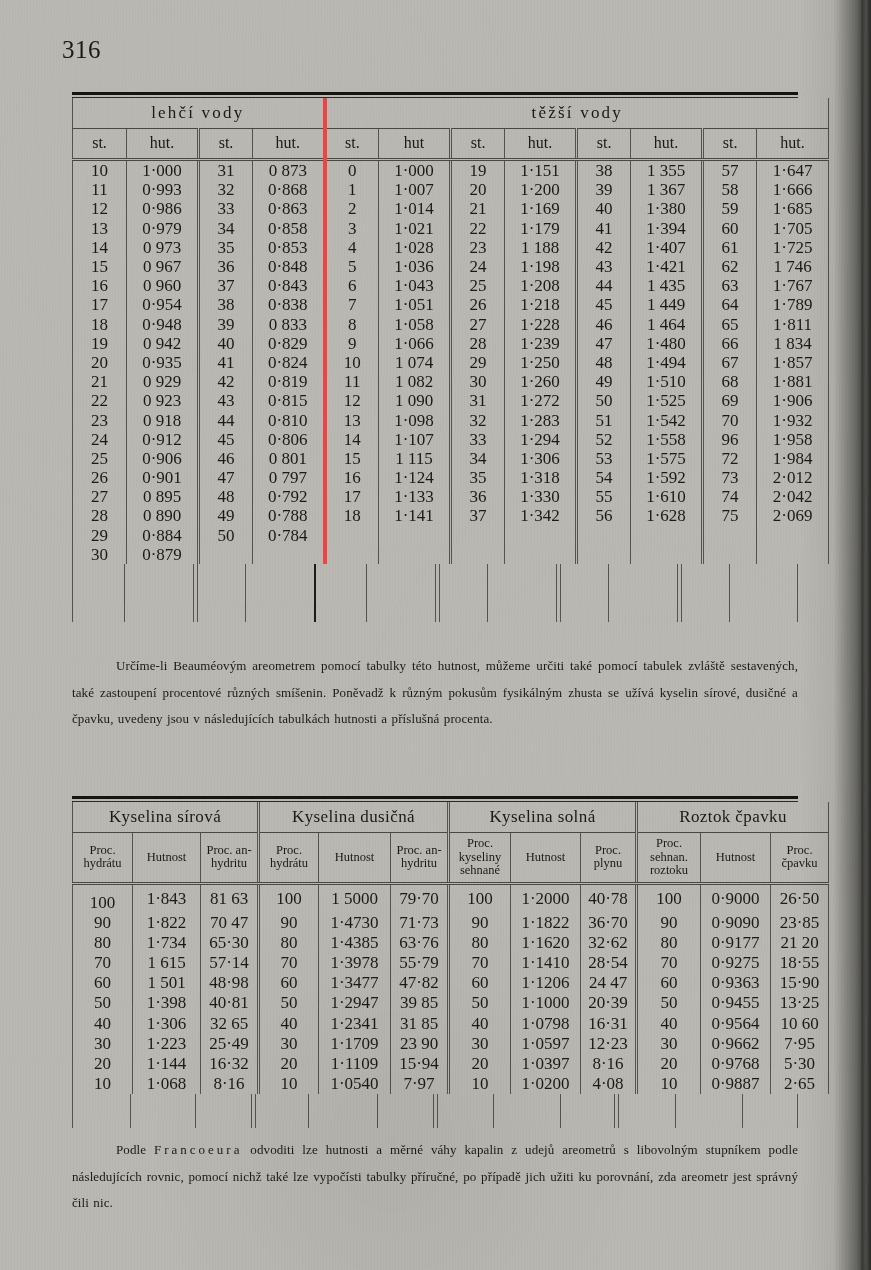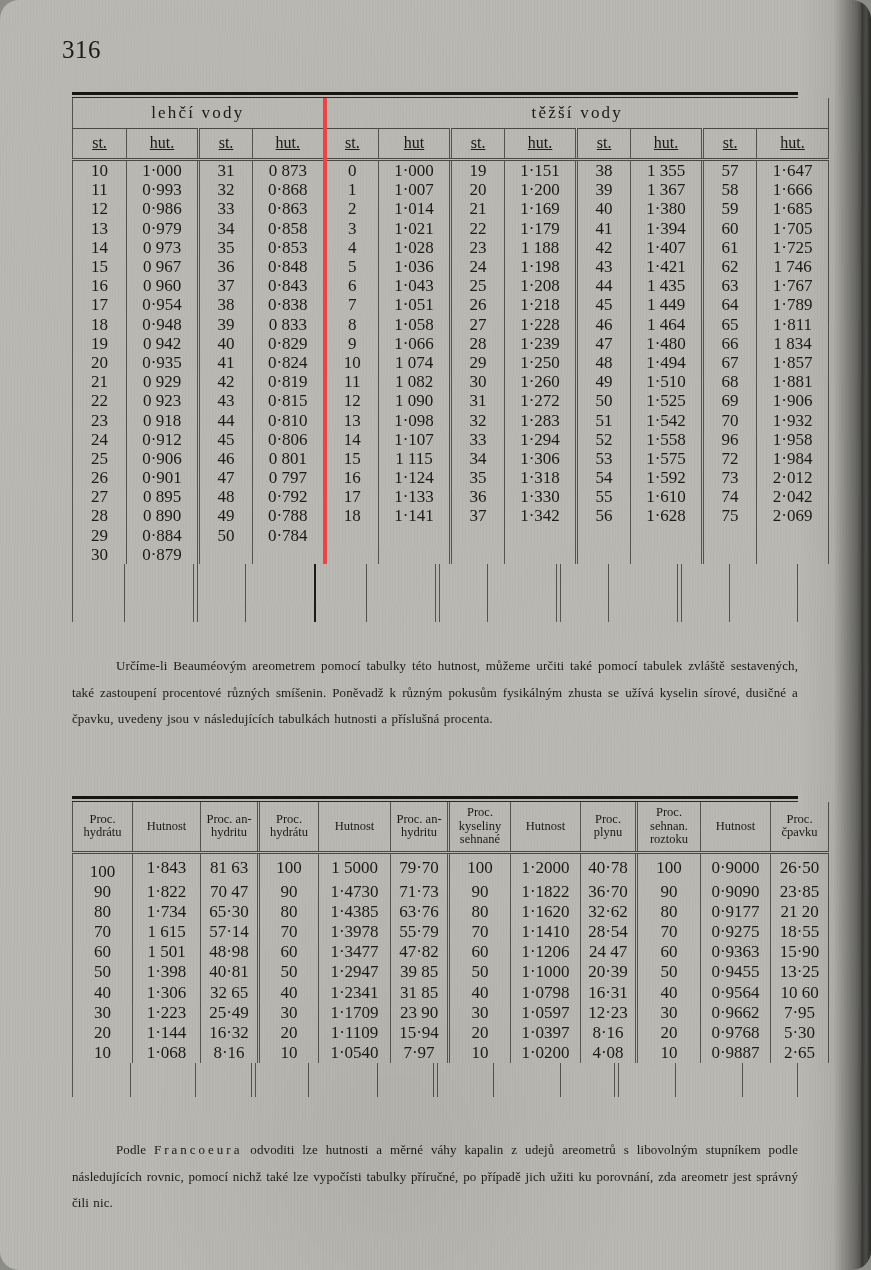--- a/index.html
+++ b/index.html
@@ -9,21 +9,20 @@
   }
   .page {
     position: relative;
     width: 871px;
     height: 1270px;
     margin: 0 auto;
     background: #b9b8b2;
     overflow: hidden;
     font-family: "Liberation Serif", serif;
     color: #1b1a18;
-    border-radius: 19px;
   }
   
   .page::before {
     content: "";
     position: absolute;
     inset: 0;
     pointer-events: none;
     background:
       radial-gradient(ellipse 60% 40% at 20% 15%, rgba(255,255,255,0.16), rgba(255,255,255,0) 70%),
       radial-gradient(ellipse 50% 35% at 75% 60%, rgba(255,255,255,0.10), rgba(255,255,255,0) 70%),
@@ -107,21 +106,20 @@
     letter-spacing: 0.2px;
   }
   #t1 .grp {
     font-size: 17px;
     padding: 6px 0 7px 0;
     letter-spacing: 2.2px;
   }
   #t1 .colhead {
     font-size: 16px;
     padding: 6px 0 7px 0;
-    text-decoration: underline;
   }
   #t1 td.num {
     font-size: 17px;
     padding: 1.1px 0;
   }
   
   .vl  { border-left: 1px solid #55534d; }
   .vl2 { border-left: 3px double #55534d; }
   .vheavy { border-left: 4px solid #ef4444; }
   .vr  { border-right: 1px solid #55534d; }
@@ -551,20 +549,26 @@
             <col style="width:58px">
           <col style="width:62px">
             <col style="width:70px">
             <col style="width:56px">
           <col style="width:64px">
             <col style="width:70px">
             <col style="width:58px">
         </colgroup>
         <thead>
           <tr>
+            <th class="grp vl hline-below-head" colspan="3">Kyselina sírová</th>
+            <th class="grp vl2 hline-below-head" colspan="3">Kyselina dusičná</th>
+            <th class="grp vl2 hline-below-head" colspan="3">Kyselina solná</th>
+            <th class="grp vl2 vr hline-below-head" colspan="3">Roztok čpavku</th>
+          </tr>
+          <tr>
             <th class="colhead vl hline-double">Proc. hydrátu</th>
             <th class="colhead vl hline-double">Hutnost</th>
             <th class="colhead vl hline-double">Proc. an- hydritu</th>
             <th class="colhead vl2 hline-double">Proc. hydrátu</th>
             <th class="colhead vl hline-double">Hutnost</th>
             <th class="colhead vl hline-double">Proc. an- hydritu</th>
             <th class="colhead vl2 hline-double">Proc. kyseliny sehnané</th>
             <th class="colhead vl hline-double">Hutnost</th>
             <th class="colhead vl hline-double">Proc. plynu</th>
             <th class="colhead vl2 hline-double">Proc. sehnan. roztoku</th>

